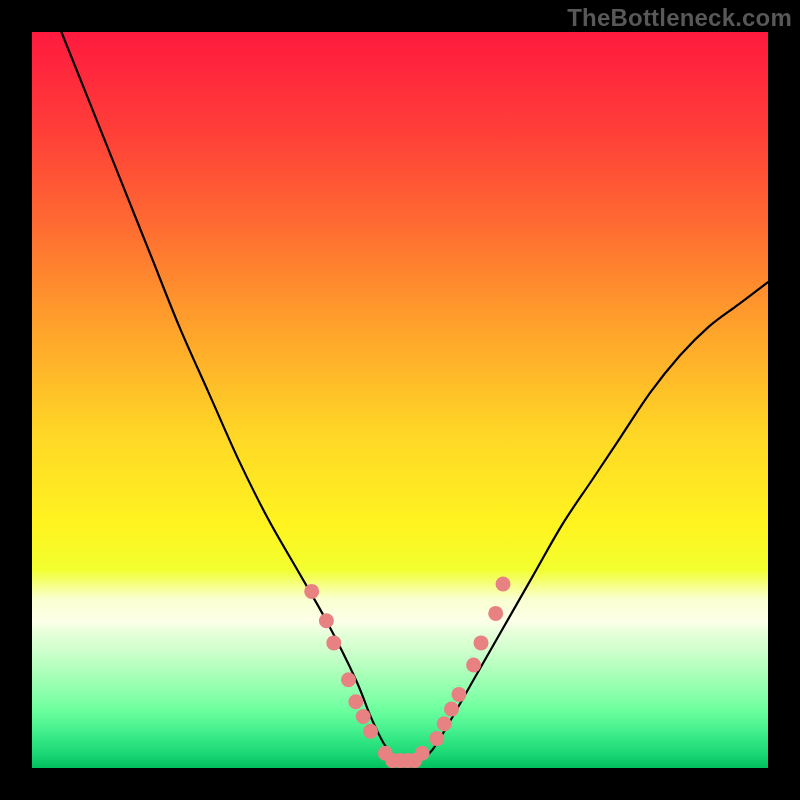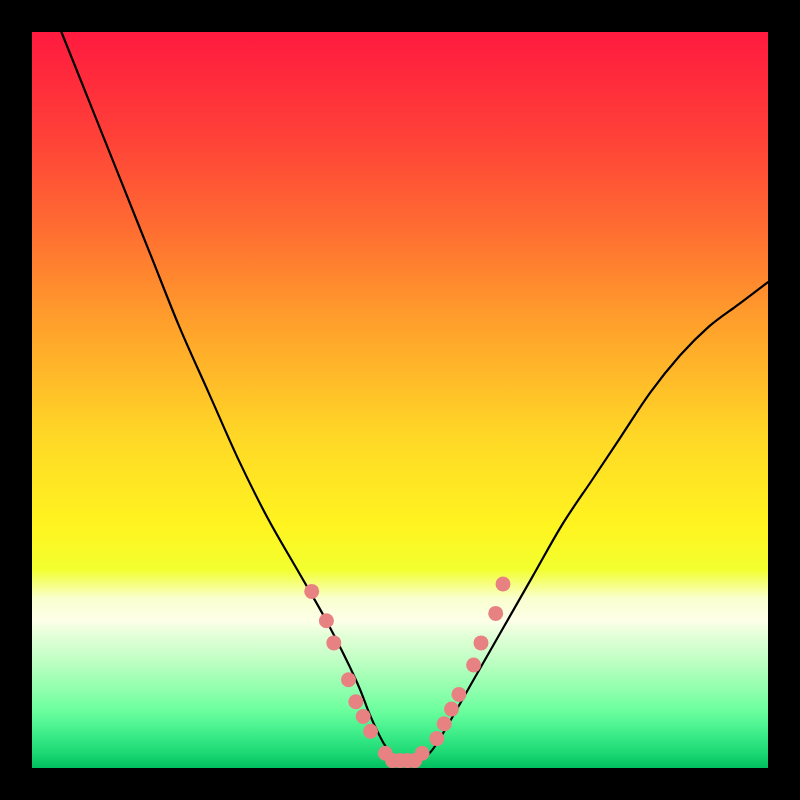--- a/index.html
+++ b/index.html
@@ -67,20 +67,21 @@
     overflow: visible;
   }
   .pt {
     fill: #e88182;
   }
 </style>
 </head>
 <body>
 
 <div class="frame">
+  <div class="watermark">TheBottleneck.com</div>
   <div class="plot-area">
     <svg class="curve" viewBox="0 0 736 736">
       <path id="curve-path" fill="none" stroke="#000" stroke-width="2.2" stroke-linecap="round" d="M 29.4 0.0 C 34.3 12.3, 49.1 49.1, 58.9 73.6 C 68.7 98.1, 78.5 122.7, 88.3 147.2 C 98.1 171.7, 107.9 196.3, 117.8 220.8 C 127.6 245.3, 137.4 271.1, 147.2 294.4 C 157.0 317.7, 166.8 338.6, 176.6 360.6 C 186.5 382.7, 196.3 406.0, 206.1 426.9 C 215.9 447.7, 225.7 467.4, 235.5 485.8 C 245.3 504.2, 255.1 520.1, 265.0 537.3 C 274.8 554.5, 284.6 570.4, 294.4 588.8 C 304.2 607.2, 316.5 631.7, 323.8 647.7 C 331.2 663.6, 333.7 673.4, 338.6 684.5 C 343.5 695.5, 348.4 706.6, 353.3 713.9 C 358.2 721.3, 363.1 726.2, 368.0 728.6 C 372.9 731.1, 377.8 729.9, 382.7 728.6 C 387.6 727.4, 392.5 726.2, 397.4 721.3 C 402.3 716.4, 404.8 711.5, 412.2 699.2 C 419.5 686.9, 431.8 664.9, 441.6 647.7 C 451.4 630.5, 461.2 613.3, 471.0 596.2 C 480.9 579.0, 490.7 561.8, 500.5 544.6 C 510.3 527.5, 520.1 509.1, 529.9 493.1 C 539.7 477.2, 549.5 463.7, 559.4 449.0 C 569.2 434.2, 579.0 419.5, 588.8 404.8 C 598.6 390.1, 608.4 374.1, 618.2 360.6 C 628.1 347.1, 637.9 334.9, 647.7 323.8 C 657.5 312.8, 667.3 303.0, 677.1 294.4 C 686.9 285.8, 696.7 279.7, 706.6 272.3 C 716.4 265.0, 731.1 253.9, 736.0 250.2"></path>
       <g id="points-group">
           <circle cx="279.7" cy="559.4" r="7.5" class="pt"></circle>
           <circle cx="294.4" cy="588.8" r="7.5" class="pt"></circle>
           <circle cx="301.8" cy="610.9" r="7.5" class="pt"></circle>
           <circle cx="316.5" cy="647.7" r="7.5" class="pt"></circle>
           <circle cx="323.8" cy="669.8" r="7.5" class="pt"></circle>
           <circle cx="331.2" cy="684.5" r="7.5" class="pt"></circle>

